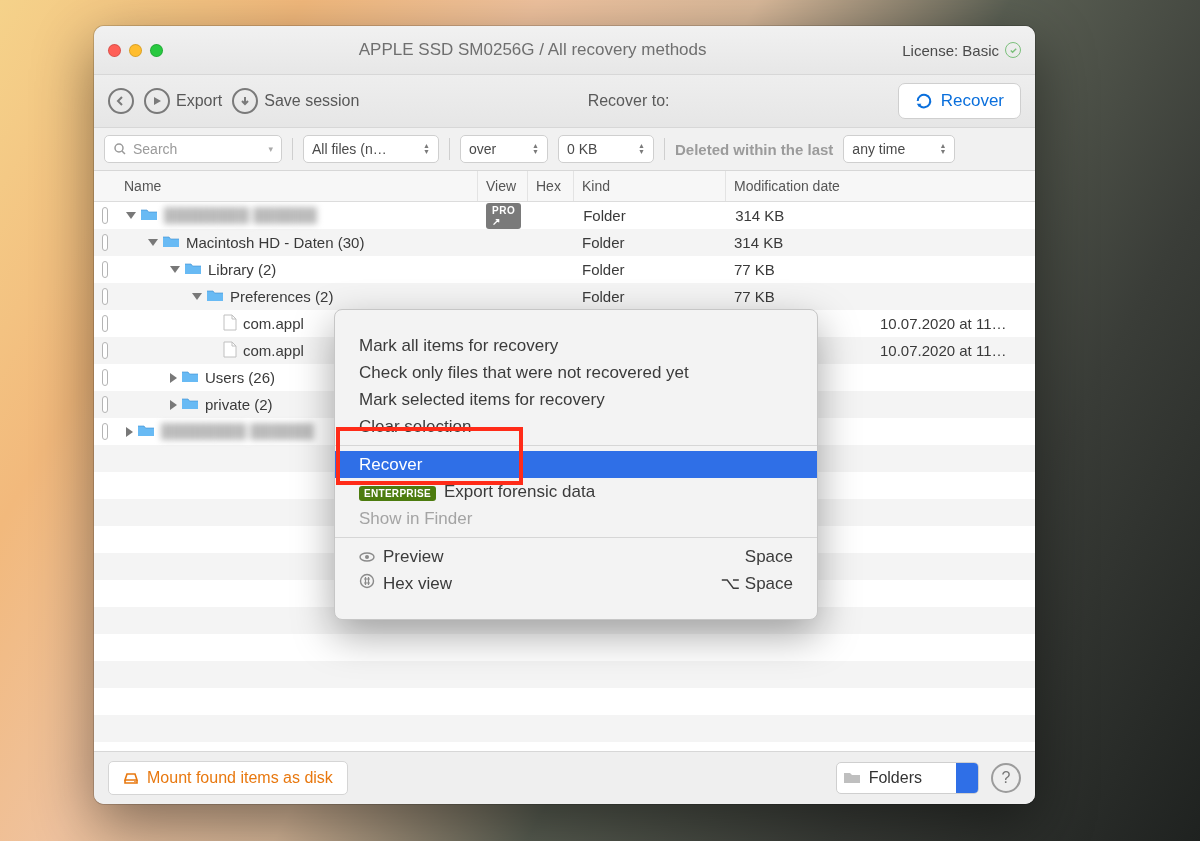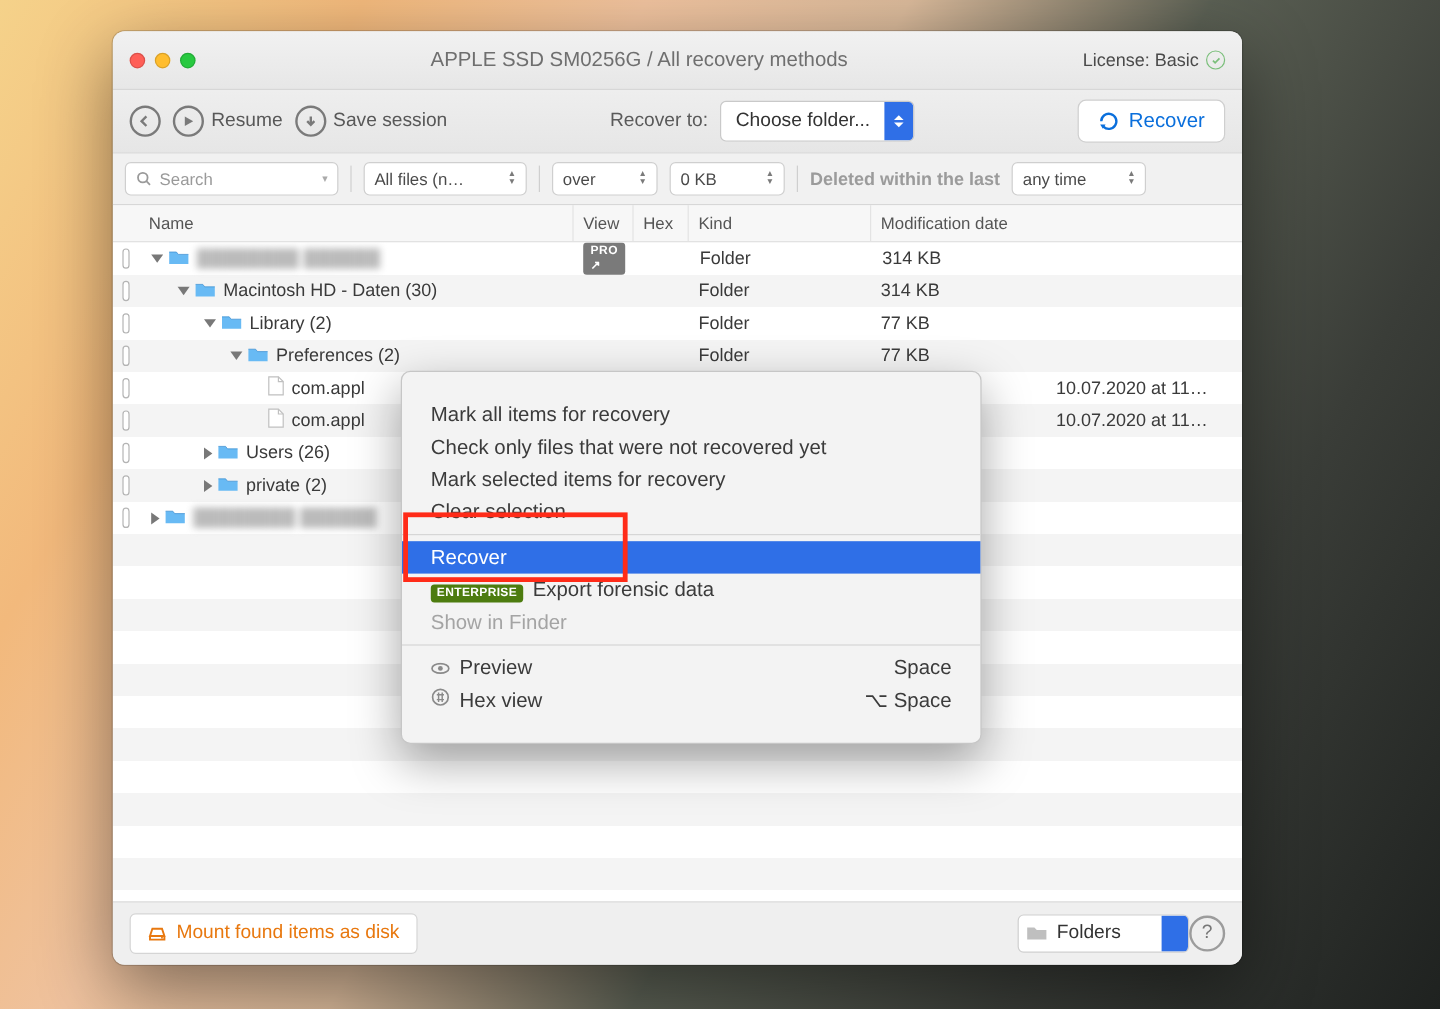--- a/index.html
+++ b/index.html
@@ -65,21 +65,21 @@
 
 .ctx{position:absolute;left:240px;top:107px;width:482px;background:#f3f3f3;border:1px solid #c6c6c6;border-radius:8px;box-shadow:0 15px 40px rgba(0,0,0,.35);padding:22px 0;font-size:17px;color:#3b3b3b;z-index:30;}
 .ctx-item{height:27px;display:flex;align-items:center;padding:0 24px;justify-content:space-between;}
 .ctx-item.sel{background:#2f6fe7;color:#fff;}
 .ctx-item.dis{color:#a4a4a4;}
 .ctx-sep{height:1px;background:#d6d6d6;margin:5px 0;}
 .ctx .ico{width:16px;height:16px;display:inline-flex;align-items:center;justify-content:center;margin-right:8px;color:#8a8a8a;}
 .ctx .ent{background:#4d7c0f;color:#fff;font-size:10px;font-weight:700;padding:2px 5px;border-radius:3px;margin-right:8px;letter-spacing:.3px;}
 .hl{position:absolute;left:242px;top:225px;width:179px;height:50px;border:4px solid #ff2b18;z-index:40;}
 
-.footer{height:52px;border-top:1px solid #d7d7d7;background:#efefef;display:flex;align-items:center;padding:0 14px;gap:0;}
+.footer{height:52px;border-top:1px solid #d7d7d7;background:#efefef;display:flex;align-items:center;padding:0 14px;gap:12px;}
 .mount{display:flex;align-items:center;gap:8px;background:#fff;border:1px solid #d5d5d5;border-radius:5px;height:32px;padding:0 14px;color:#e8780f;font-size:16px;}
 .mount svg{width:16px;height:16px;}
 .fspacer{flex:1;}
 .fsel{display:flex;align-items:center;background:#fff;border:1px solid #cfcfcf;border-radius:5px;height:30px;overflow:hidden;}
 .fsel .icn{padding:0 6px;color:#9a9a9a;}
 .fsel .txt{padding:0 34px 0 2px;font-size:16px;color:#333;}
 .fsel .knob{width:22px;height:100%;background:#2f6fe7;display:flex;flex-direction:column;align-items:center;justify-content:center;gap:2px;}
 .fsel .knob span{border-left:4px solid transparent;border-right:4px solid transparent;}
 .help{width:26px;height:26px;border-radius:50%;border:2px solid #9c9c9c;display:flex;align-items:center;justify-content:center;color:#777;font-size:16px;}
 </style>
@@ -112,40 +112,33 @@
             <polyline points="7,2 3,6 7,10" fill="none" stroke="#7a7a7a" stroke-width="2"></polyline>
           </svg>
         </span>
     </div>
     <div class="tbtn">
       <span class="circ">
           <svg viewBox="0 0 12 12">
             <polygon points="3,2 10,6 3,10" fill="#7a7a7a"></polygon>
           </svg>
         </span>
-      <span>Resume</span>
+      <span>Export</span>
     </div>
     <div class="tbtn">
       <span class="circ">
           <svg viewBox="0 0 12 12">
             <line x1="6" y1="2" x2="6" y2="8" stroke="#7a7a7a" stroke-width="2"></line>
             <polyline points="3,6 6,9 9,6" fill="none" stroke="#7a7a7a" stroke-width="2"></polyline>
           </svg>
         </span>
       <span>Save session</span>
     </div>
     <div class="spacer"></div>
     <span class="lbl">Recover to:</span>
-    <div class="select">
-      <span class="txt">Choose folder...</span>
-      <span class="knob">
-          <span class="kup"></span>
-          <span class="kdn"></span>
-        </span>
-    </div>
     <div class="spacer"></div>
     <div class="recover-btn">
       <svg viewBox="0 0 20 20">
           <path d="M3 10a7 7 0 1 1 2 5" fill="none" stroke="#0a6fdc" stroke-width="2.2"></path>
           <polygon points="2,13 7,13 4.5,17" fill="#0a6fdc"></polygon>
         </svg>
       <span>Recover</span>
     </div>
   </div>
 

